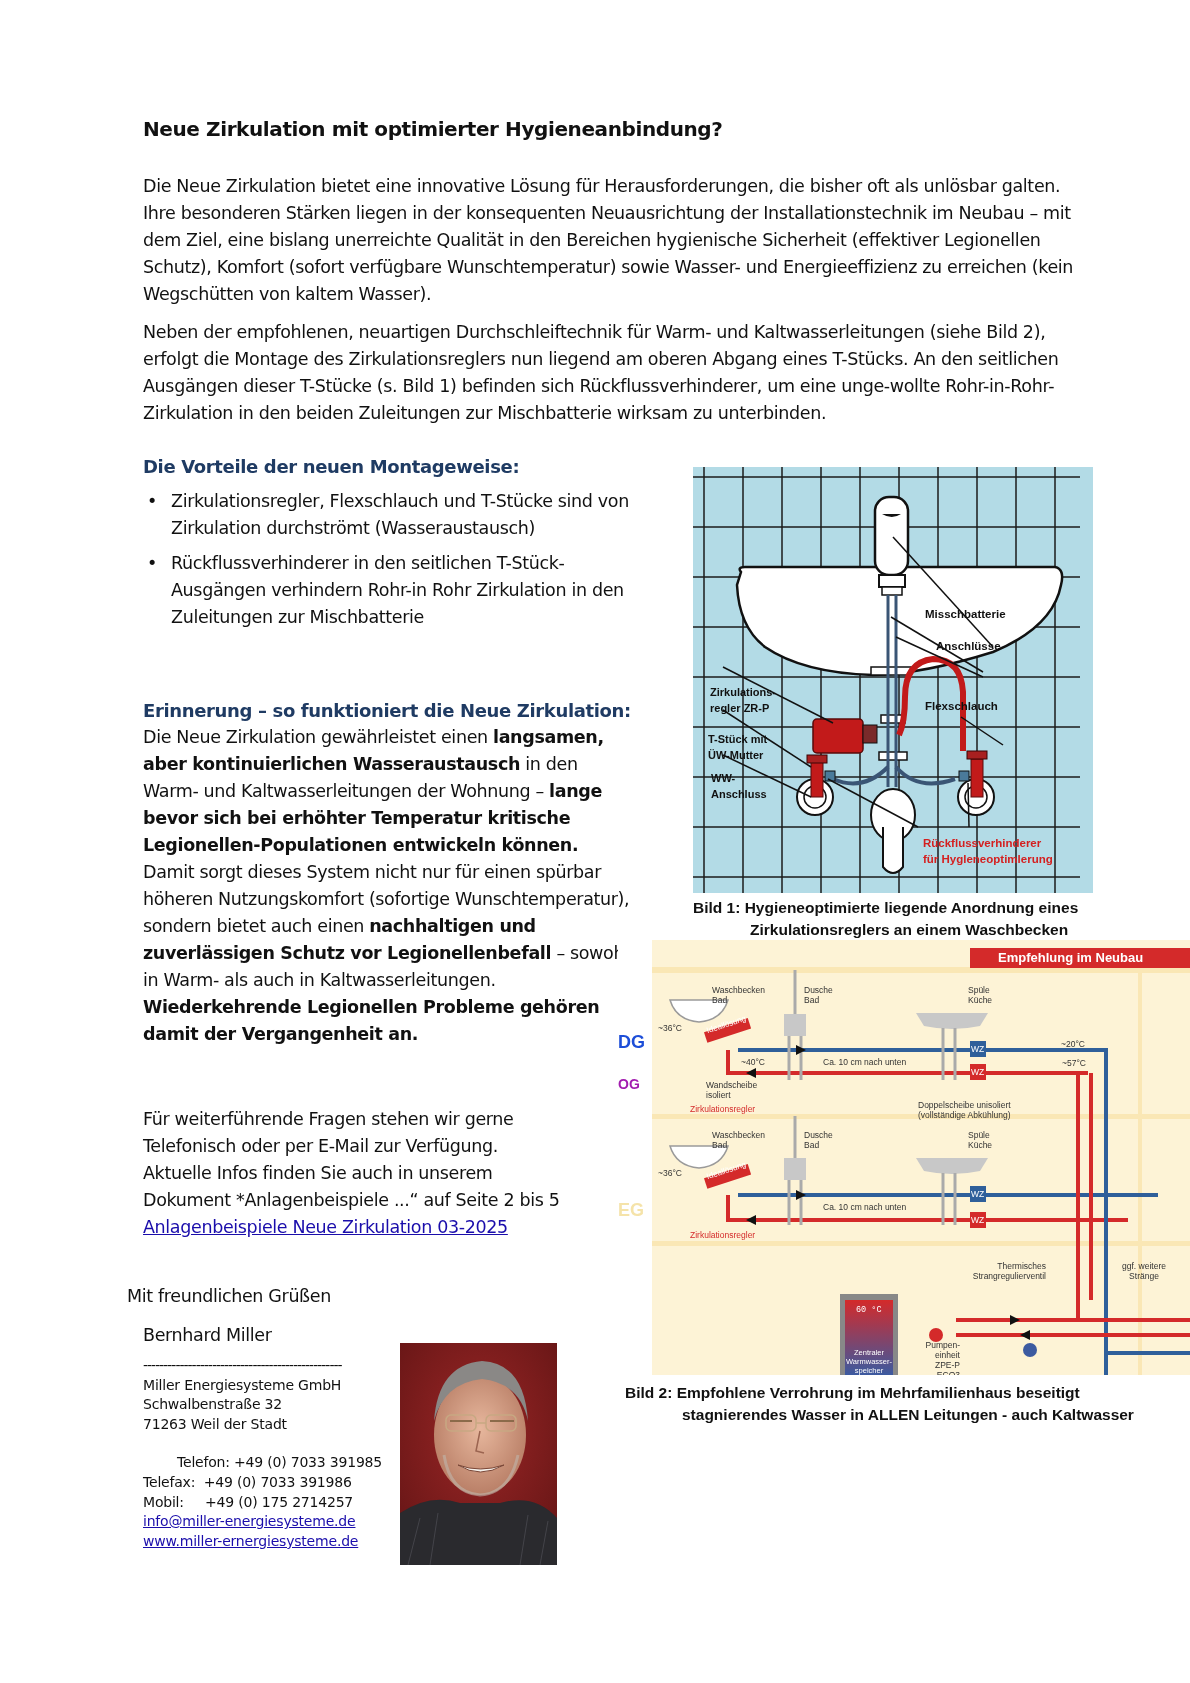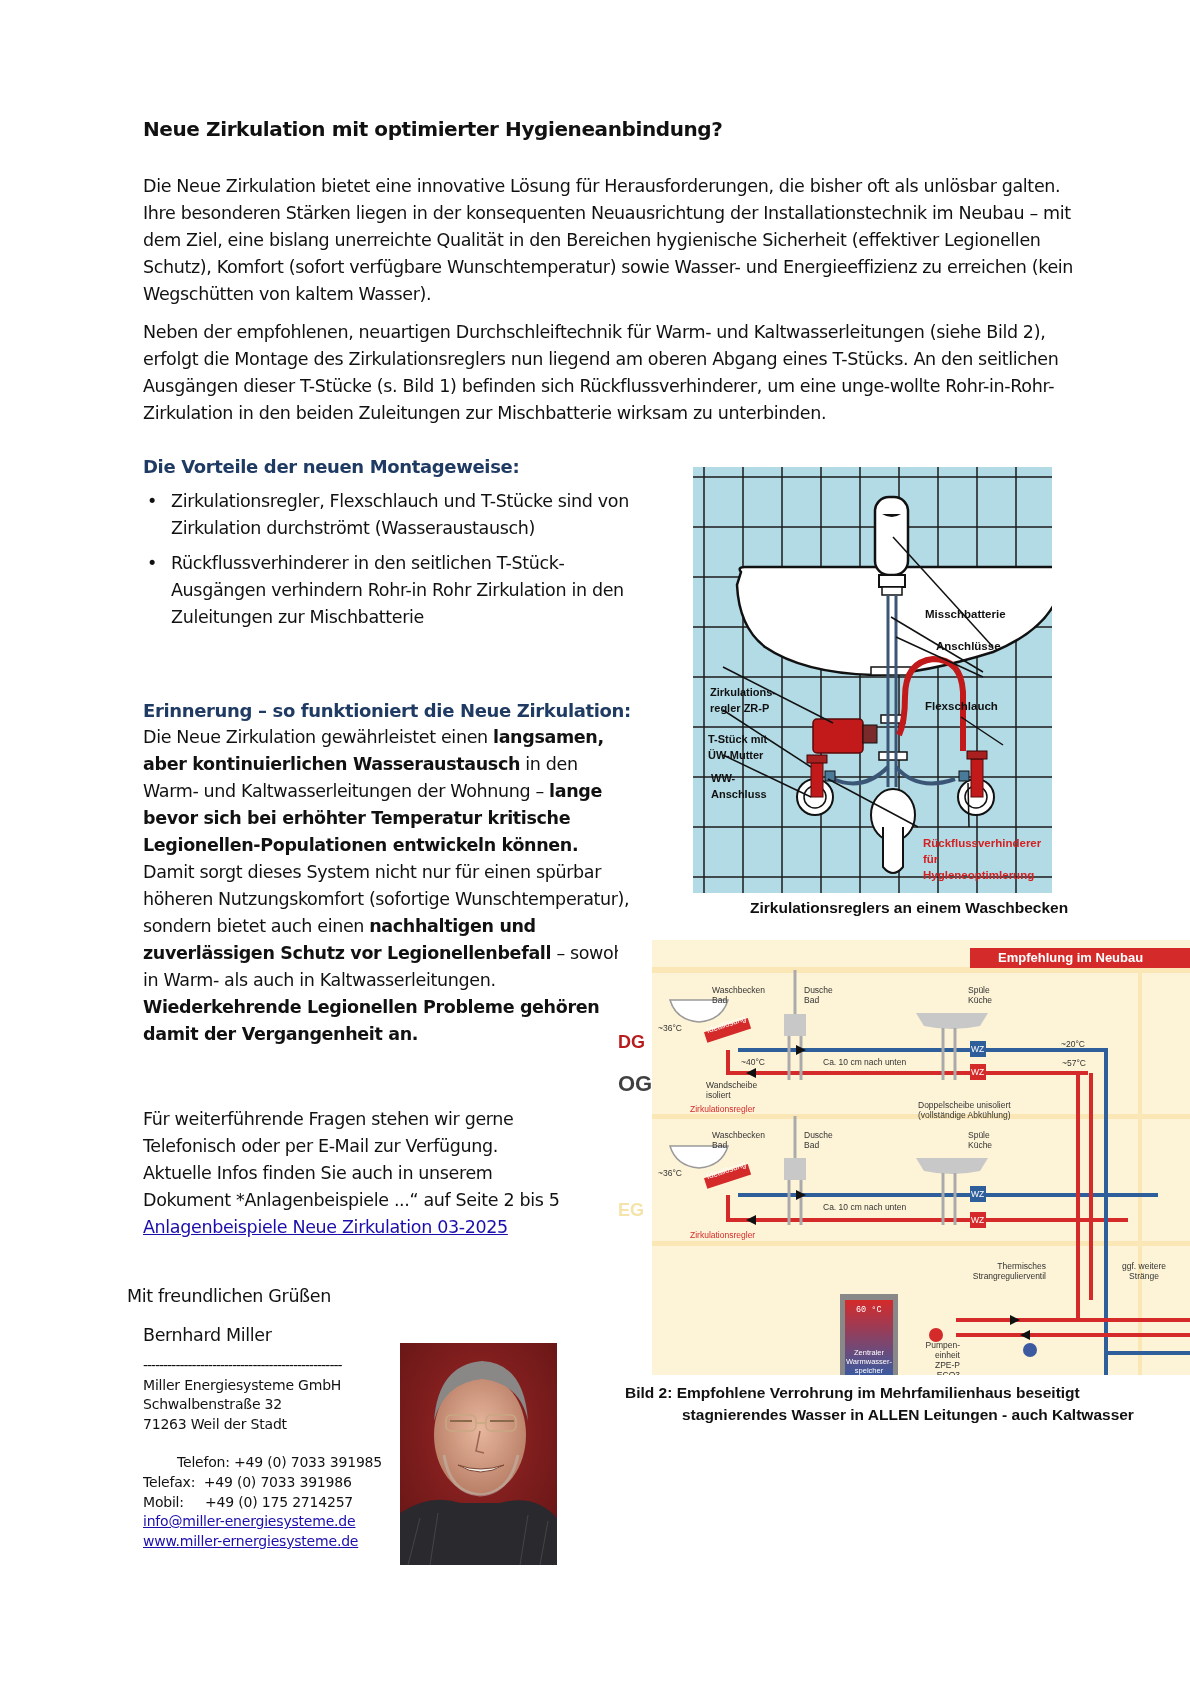--- a/index.html
+++ b/index.html
@@ -12,21 +12,21 @@
   .h-blue{color:#1f3b63;font-weight:bold;font-size:18px;}
   .left-col{left:143px;width:520px;}
   ul.bul{margin:0;padding:0;list-style:none;}
   ul.bul li{position:relative;padding-left:28px;margin-top:8px;}
   ul.bul li .dot{position:absolute;left:4px;top:0;}
   b{font-weight:bold;}
   a.link{color:#1a0dab;text-decoration:underline;}
   .small{font-size:14px;line-height:19.6px;letter-spacing:-0.2px;}
   .caption{font-family:"Liberation Sans",sans-serif;font-weight:bold;font-size:15.5px;line-height:22px;color:#111;}
   
-  .bild1{left:693px;top:467px;width:359px;height:426px;background:#b3dbe6;overflow:hidden;}
+  .bild1{left:693px;top:467px;width:400px;height:426px;background:#b3dbe6;overflow:hidden;}
   .bild2{left:618px;top:940px;width:572px;height:435px;background:#fdf3d6;overflow:hidden;}
   .lbl{position:absolute;font-family:"Liberation Sans",sans-serif;font-weight:bold;font-size:12px;line-height:15px;color:#111;}
   .lbl.red{color:#d42020;}
   .dlbl{position:absolute;font-family:"Liberation Sans",sans-serif;font-size:8.5px;line-height:10px;color:#333;}
   .photo{left:400px;top:1343px;width:157px;height:222px;background:#7a1a1a;overflow:hidden;}
 </style>
 </head>
 <body>
 
 <div class="abs txt title">Neue Zirkulation mit optimierter Hygieneanbindung?</div>
@@ -193,20 +193,21 @@
     <div>WW-</div>
     <div>Anschluss</div>
   </div>
   <div class="lbl red" style="left:230px;top:368px;font-size:11.5px;line-height:16px;">
     <div>Rückflussverhinderer</div>
     <div>für Hygleneoptimlerung</div>
   </div>
 </div>
 
 <div class="abs caption" style="left:693px;top:897px;">
+  <div>Bild 1: Hygieneoptimierte liegende Anordnung eines</div>
   <div style="padding-left:57px;">Zirkulationsreglers an einem Waschbecken</div>
 </div>
 
 <div class="abs bild2">
   <svg width="572" height="435" viewBox="0 0 572 435" style="position:absolute;left:0;top:0;">
     <rect x="0" y="0" width="572" height="435" fill="#fdf3d6"></rect>
     <rect x="0" y="0" width="34" height="435" fill="#ffffff"></rect>
     <rect x="34" y="27" width="538" height="6" fill="#fae7b5"></rect>
     <rect x="34" y="174" width="538" height="5" fill="#fae7b5"></rect>
     <rect x="34" y="301" width="538" height="5" fill="#fae7b5"></rect>
@@ -279,22 +280,22 @@
     <g fill="#111">
       <path d="M178 105 L188 110 L178 115 Z"></path>
       <path d="M138 128 L128 133 L138 138 Z"></path>
       <path d="M178 250 L188 255 L178 260 Z"></path>
       <path d="M138 275 L128 280 L138 285 Z"></path>
       <path d="M392 375 L402 380 L392 385 Z"></path>
       <path d="M412 390 L402 395 L412 400 Z"></path>
     </g>
   </svg>
   <div class="dlbl" style="left:380px;top:9px;font-size:13px;line-height:18px;font-weight:bold;color:#fff;">Empfehlung im Neubau</div>
-  <div class="dlbl" style="left:0;top:92px;font-size:18px;line-height:20px;font-weight:bold;color:#b91c1c;">DG</div>
-  <div class="dlbl" style="left:0;top:134px;font-size:22px;line-height:20px;font-weight:bold;color:#404040;">OG</div>
+  <div class="dlbl" style="left:0;top:92px;font-size:18px;line-height:20px;font-weight:bold;color:#1d4ed8;">DG</div>
+  <div class="dlbl" style="left:0;top:134px;font-size:14px;line-height:20px;font-weight:bold;color:#a21caf;">OG</div>
   <div class="dlbl" style="left:0;top:260px;font-size:18px;line-height:20px;font-weight:bold;color:#f5e3a9;">EG</div>
 
   <div class="dlbl" style="left:94px;top:45px;">
       <div>Waschbecken</div>
       <div>Bad</div>
     </div>
   <div class="dlbl" style="left:186px;top:45px;">
       <div>Dusche</div>
       <div>Bad</div>
     </div>

